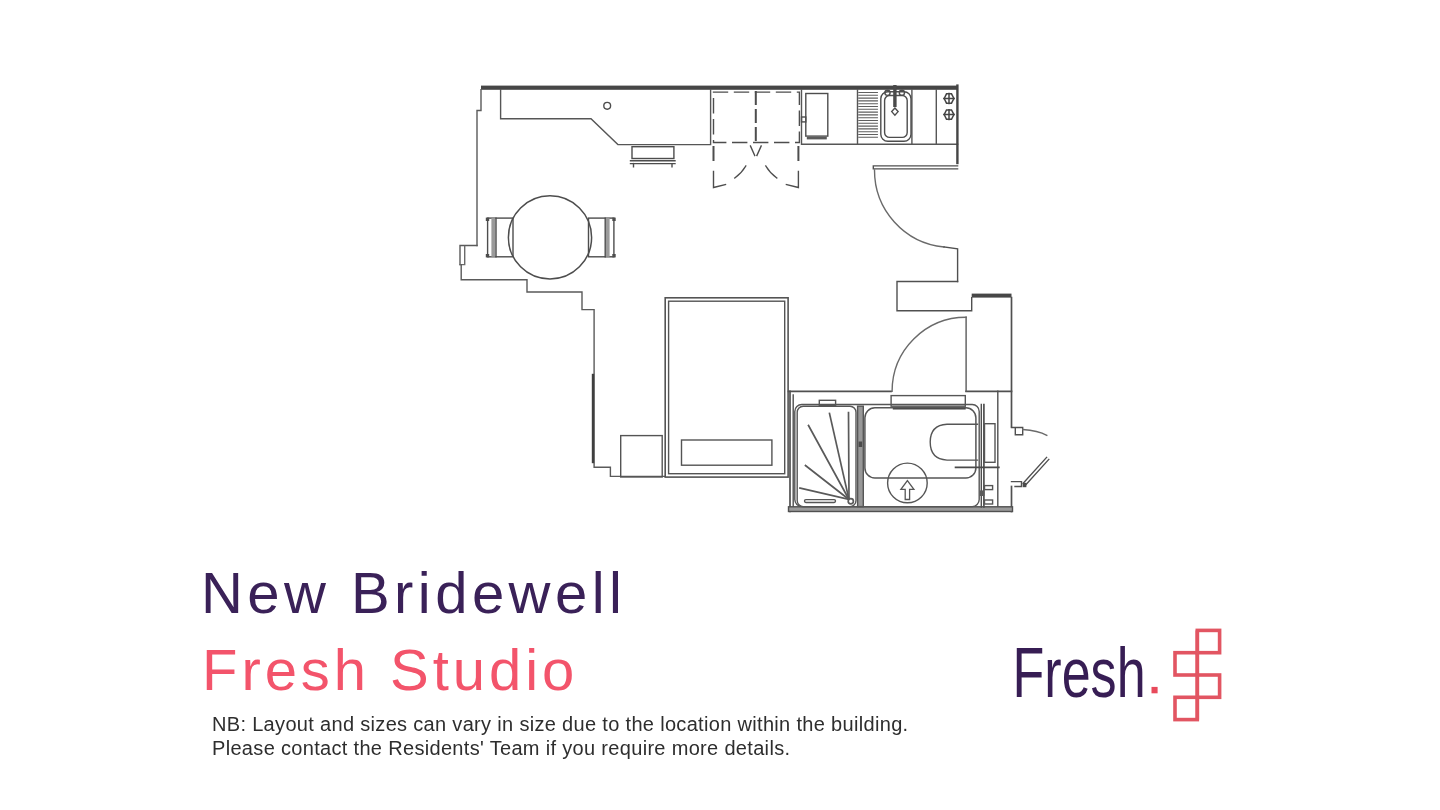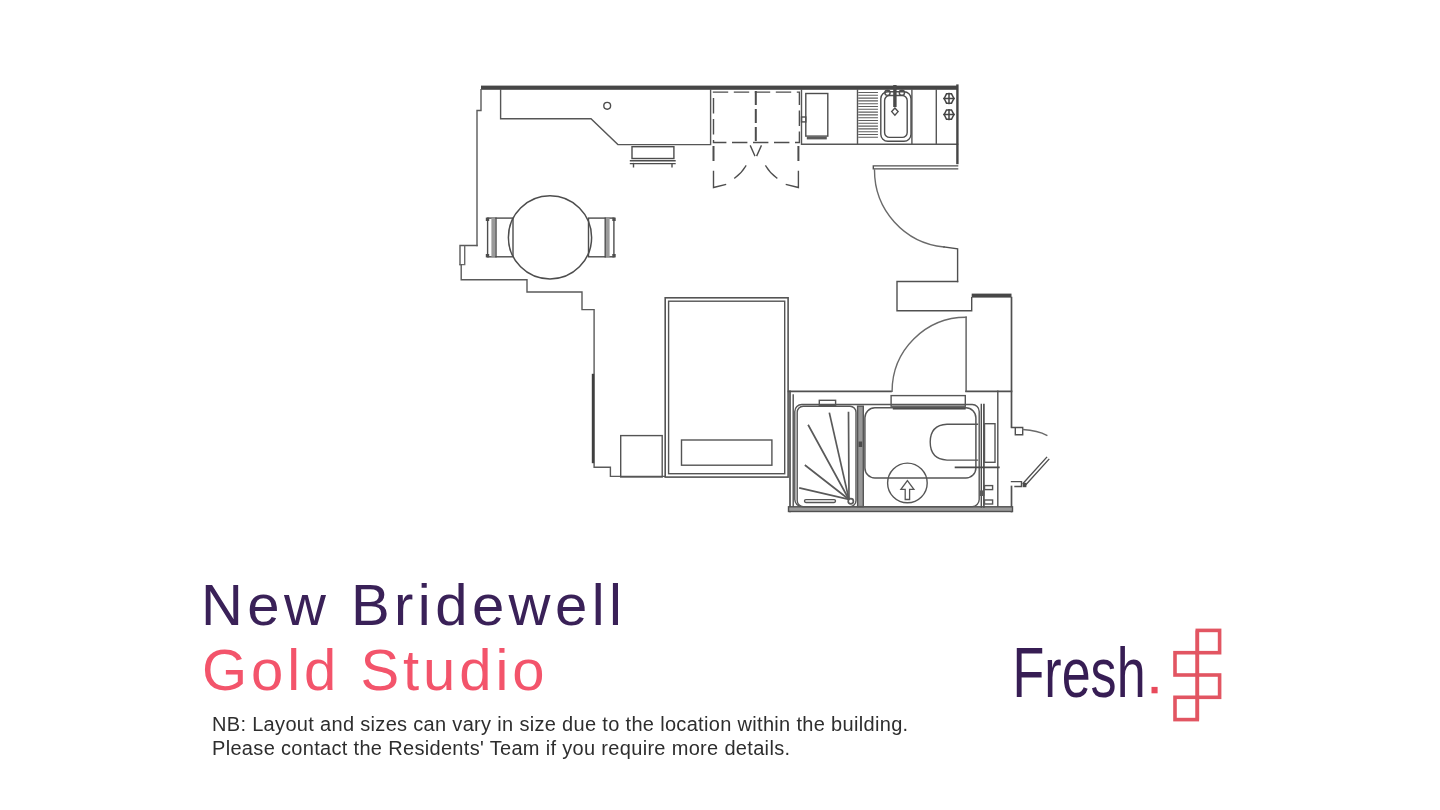--- a/index.html
+++ b/index.html
@@ -177,23 +177,23 @@
 
 <g stroke="#565656">
 <rect x="984.5" y="485.6" width="8.1" height="4"></rect>
 <rect x="979.7" y="490.4" width="4.8" height="5.6" fill="#5b5b5b" stroke="none"></rect>
 <rect x="984.5" y="500" width="8.1" height="4"></rect>
 </g>
 
 </g>
 </svg>
 
-<div class="abs" style="left:201px;top:576px;font-size:58px;line-height:58px;letter-spacing:4.45px;color:#3a2158;white-space:nowrap;">New Bridewell</div>
-
-<div class="abs" style="left:202px;top:640.5px;font-size:58px;line-height:58px;letter-spacing:3.95px;color:#f3546b;white-space:nowrap;">Gold Studio</div>
+<div class="abs" style="left:201px;top:564px;font-size:58px;line-height:58px;letter-spacing:4.45px;color:#3a2158;white-space:nowrap;">New Bridewell</div>
+
+<div class="abs" style="left:202px;top:640.5px;font-size:58px;line-height:58px;letter-spacing:3.95px;color:#f3546b;white-space:nowrap;">Fresh Studio</div>
 
 <div class="abs" style="left:212px;top:711.5px;font-size:20px;line-height:24.8px;letter-spacing:0.32px;color:#2e2e2e;white-space:nowrap;">NB: Layout and sizes can vary in size due to the location within the building.<br>Please contact the Residents' Team if you require more details.</div>
 
 <svg class="abs" style="left:990px;top:620px" width="200" height="100" viewBox="0 0 200 100">
 <text x="0" y="0" transform="translate(22.5,76.7) scale(0.84,1.12)" font-family="Liberation Sans, sans-serif" font-size="62" fill="#371d54">Fresh</text>
 <rect x="161.5" y="66.9" width="6.1" height="6.4" fill="#e84a5b"></rect>
 </svg>
 
 <svg class="abs" style="left:1165px;top:620px" width="70" height="105" viewBox="0 0 70 105" fill="none">
 <g stroke="#e25562" stroke-width="3.6">

